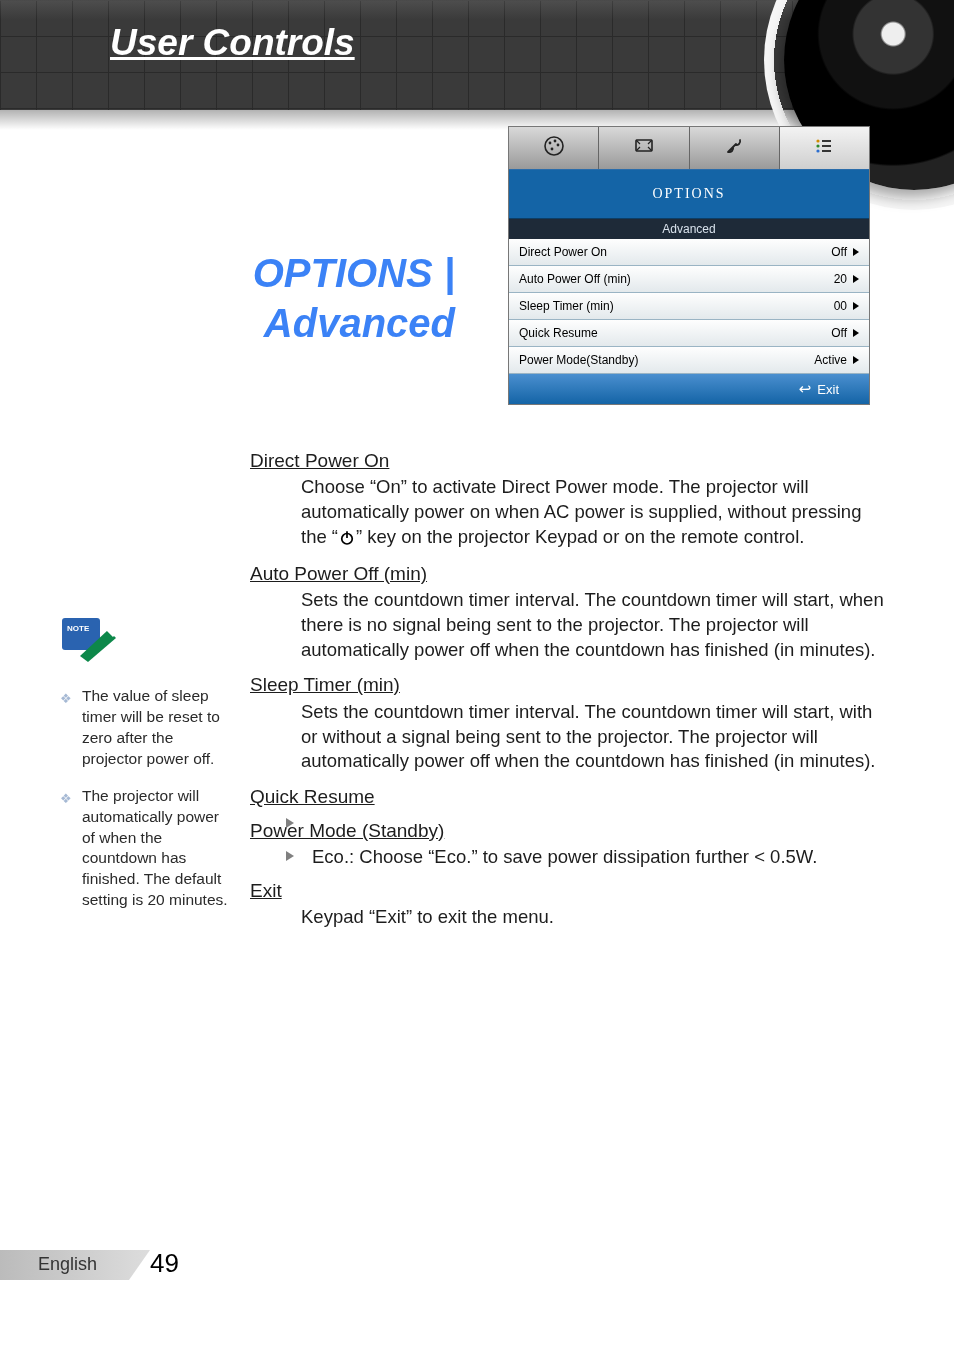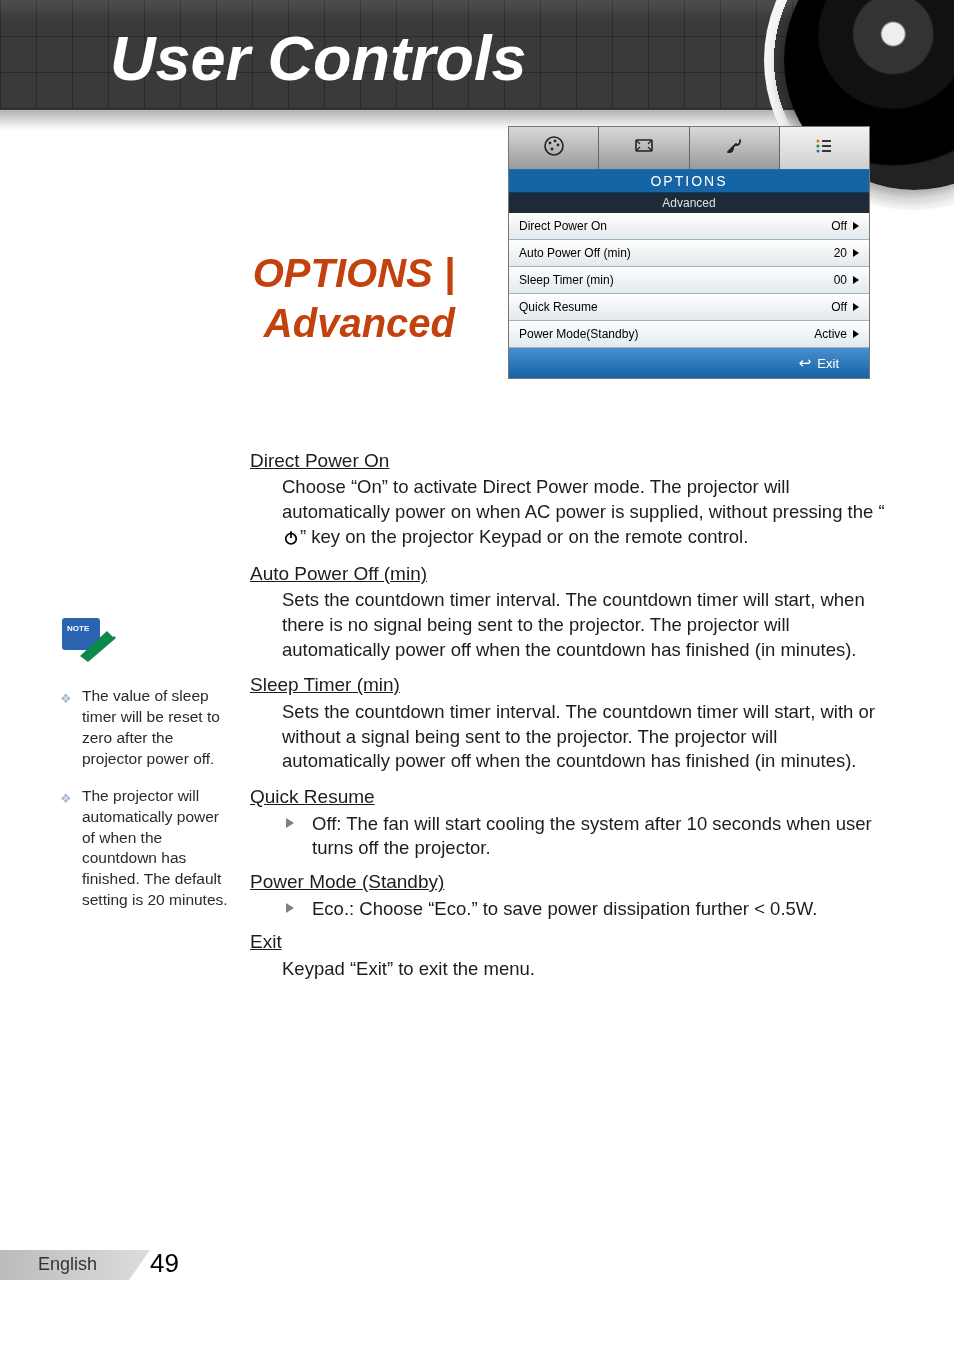--- a/index.html
+++ b/index.html
@@ -8,56 +8,56 @@
   
   .header-bar { width:954px; height:110px; background:#3a3a3a;
     background-image:
       linear-gradient(to bottom, rgba(255,255,255,0.06) 0, rgba(255,255,255,0.06) 1px, transparent 1px, transparent 100%),
       linear-gradient(to right, #2a2a2a 0 1px, transparent 1px 100%),
       linear-gradient(to bottom, #2a2a2a 0 1px, transparent 1px 100%);
     background-size: 100% 100%, 36px 36px, 36px 36px;
     position:relative; padding-left:110px; padding-top:22px;
   }
   .header-gloss { position:absolute; left:0; top:0; width:100%; height:20px; background:linear-gradient(to bottom, rgba(255,255,255,0.10), rgba(255,255,255,0)); }
-  .header-title { font-size:63px; font-weight:bold; font-style:italic; color:#fff; }
+  .header-title { font-size:37px; font-weight:bold; font-style:italic; color:#fff;text-decoration:underline; }
   .header-shadow { position:absolute; left:0; top:110px; width:954px; height:20px; background:linear-gradient(to bottom, rgba(0,0,0,0.30), rgba(0,0,0,0)); }
 
   
   .lens {
     position:absolute; top:-70px; right:-90px; width:260px; height:260px; border-radius:50%;
     background:
       radial-gradient(circle at 42% 40%, #eee 0 5%, #333 6% 18%, #111 19% 34%, #000 35% 60%, #222 61% 100%);
     box-shadow: -4px 8px 14px rgba(0,0,0,0.35);
   }
   .lens-ring { position:absolute; top:-90px; right:-110px; width:300px; height:300px; border-radius:50%;
     background:radial-gradient(circle, transparent 0 66%, #f6f6f6 66% 78%, #d9d9d9 78% 82%, transparent 82% 100%);
   }
 
   
-  .section-title { position:absolute; left:0; top:248px; width:455px; text-align:right; font-size:40px; font-style:italic; font-weight:bold; color:#c2410c; line-height:1.25; }
+  .section-title { position:absolute; left:0; top:248px; width:455px; text-align:right; font-size:40px; font-style:italic; font-weight:bold; color:#3b82f6; line-height:1.25; }
 
   
   .osd { position:absolute; left:508px; top:126px; width:362px; border:1px solid #777; background:#000; }
   .osd-tabs { display:flex; height:42px; background:linear-gradient(#d9d9d9,#9a9a9a); }
   .osd-tab { flex:1; display:flex; align-items:center; justify-content:center; border-right:1px solid #666; }
   .osd-tab:last-child { border-right:none; }
   .osd-tab.sel { background:linear-gradient(#f3f3f3,#cfcfcf); }
   .osd-tab svg { width:24px; height:24px; }
-  .osd-header { background:#1464a6; color:#fff; text-align:center; font-size:14px; letter-spacing:2px; padding:3px 0; border-top:1px solid #2a6caa; border-bottom:1px solid #0d3e66; }
+  .osd-header { background:#1464a6; color:#fff; text-align:center; font-size:14px; letter-spacing:2px; padding:16px 0; border-top:1px solid #2a6caa; border-bottom:1px solid #0d3e66;font-family:Liberation Serif, serif; }
   .osd-sub { background:#1e2a38; color:#d8e1eb; text-align:center; font-size:12px; padding:3px 0; }
   .osd-row { display:flex; justify-content:space-between; align-items:center; font-size:12px; padding:6px 10px; background:linear-gradient(#fefefe,#e3e9ec); border-bottom:1px solid #9ab4c4; color:#000; }
   .osd-row .val { display:flex; align-items:center; gap:6px; }
   .osd-row .tri { width:0;height:0;border-top:4px solid transparent;border-bottom:4px solid transparent;border-left:6px solid #000; }
   .osd-exit { background:linear-gradient(#4a8fcf,#1464a6); color:#fff; font-size:13px; display:flex; justify-content:flex-end; align-items:center; gap:6px; padding:6px 30px 6px 10px; }
   .osd-exit .back { font-size:15px; }
 
   
   .content { position:absolute; left:250px; top:448px; width:636px; font-size:18.5px; color:#1d1d1d; line-height:1.34; }
   .sec-h { text-decoration:underline; font-size:19px; margin-bottom:2px; }
-  .sec-p { margin-left:32px; margin-bottom:10px; }
+  .sec-p { margin-left:51px; margin-bottom:10px; }
   .bitem { margin-left:32px; position:relative; padding-left:30px; margin-bottom:4px; }
   .bitem .tri2 { position:absolute; left:4px; top:6px; width:0;height:0;border-top:5px solid transparent;border-bottom:5px solid transparent;border-left:8px solid #808080; }
   .powericon { display:inline-block; vertical-align:middle; }
   .powericon svg { width:18px; height:18px; vertical-align:-3px; }
 
   
   .note-icon { position:absolute; left:60px; top:614px; width:58px; height:48px; }
   .note-text { position:absolute; left:60px; top:686px; width:168px; font-size:15.5px; color:#2a2a2a; line-height:1.35; }
   .note-text .item { position:relative; padding-left:22px; margin-bottom:16px; }
   .note-text .item .dia { position:absolute; left:0; top:4px; color:#a6b9d4; font-size:13px; }
@@ -178,21 +178,21 @@
         </svg></span><span>” key on the projector Keypad or on the remote control.</span>
   </p>
 
   <div class="sec-h">Auto Power Off (min)</div>
   <p class="sec-p">Sets the countdown timer interval. The countdown timer will start, when there is no signal being sent to the projector. The projector will automatically power off when the countdown has finished (in minutes).</p>
 
   <div class="sec-h">Sleep Timer (min)</div>
   <p class="sec-p">Sets the countdown timer interval. The countdown timer will start, with or without a signal being sent to the projector. The projector will automatically power off when the countdown has finished (in minutes).</p>
 
   <div class="sec-h">Quick Resume</div>
-  <div class="bitem"><span class="tri2"></span><span>Off: The fan will start cooling the system after 10 seconds when user turns off the projector.</span></div>
+  <div class="bitem"><span class="tri2"></span></div>
 
   <div class="sec-h" style="margin-top:8px">Power Mode (Standby)</div>
   <div class="bitem"><span class="tri2"></span><span>Eco.: Choose “Eco.” to save power dissipation further &lt; 0.5W.</span></div>
 
   <div class="sec-h" style="margin-top:8px">Exit</div>
   <p class="sec-p">Keypad “Exit” to exit the menu.</p>
 </div>
 
 <div class="note-icon">
   <svg viewBox="0 0 58 48">

